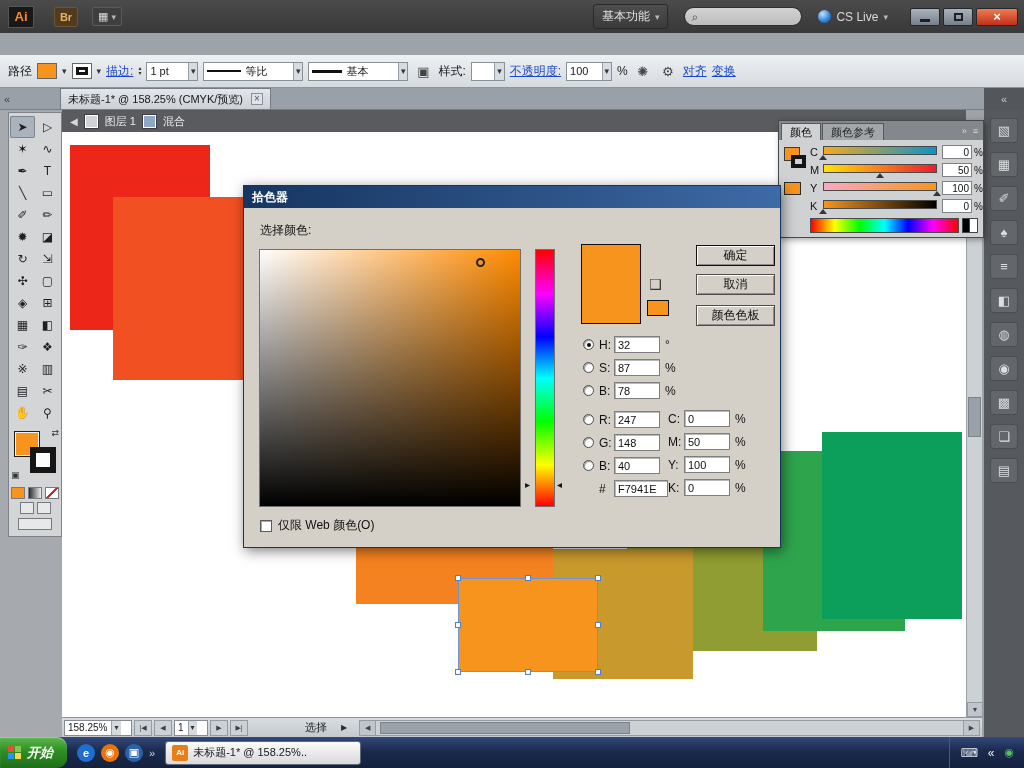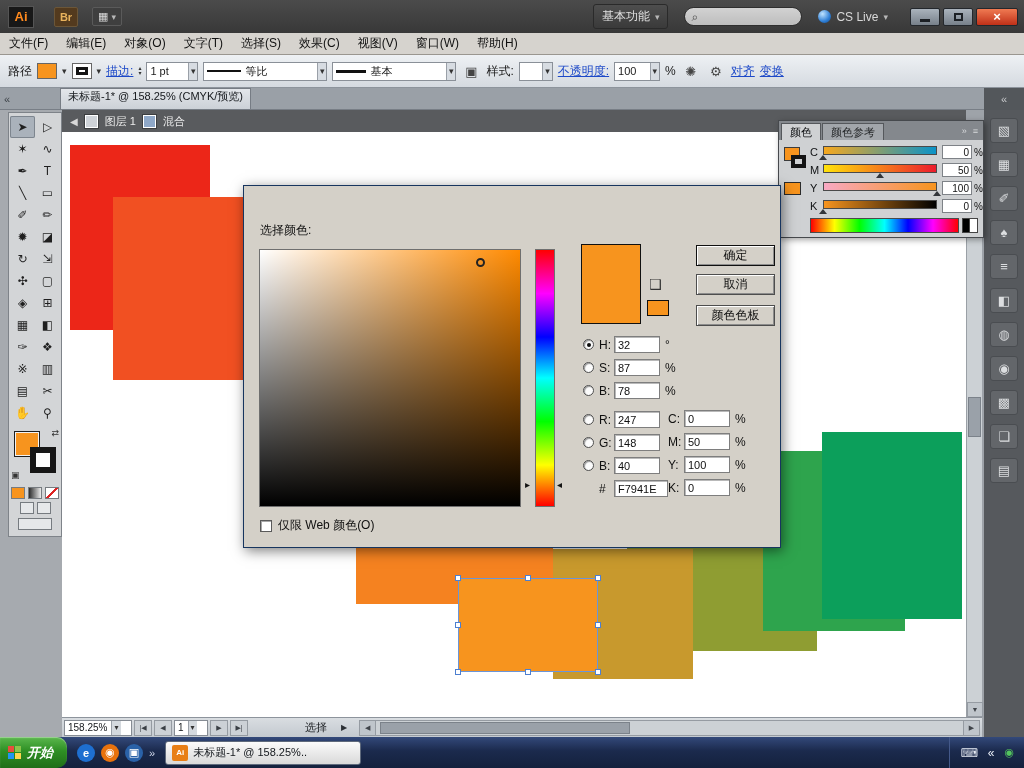--- a/index.html
+++ b/index.html
@@ -44,31 +44,31 @@
     display:flex; align-items:center; font-size:12px; color:#1a1a1a; padding-left:8px; gap:5px; }
   .controlbar .caret { color:#333; }
   .cb-swatch { width:20px; height:16px; border:1px solid #666; display:inline-block; }
   .cb-swatch.stroke { background:#fff; position:relative; }
   .stroke-inner { position:absolute; left:3px; top:3px; right:3px; bottom:3px; border:3px solid #141414; background:#fff; }
   .cb-link { color:#1d49c8; text-decoration:underline; }
   .spinner { display:inline-flex; flex-direction:column; font-size:6px; line-height:5px; color:#333; }
   .spinner i { font-style:normal; }
   .cb-combo { height:19px; background:#fff; border:1px solid #8a9098; display:inline-flex; align-items:center; padding:0 0 0 3px; gap:4px; font-size:11px; }
   .cb-combo .caret { margin-left:auto; background:#d7dce2; height:100%; display:flex; align-items:center; padding:0 2px; border-left:1px solid #9aa0a8; font-size:9px; }
-  .w52{width:52px} .w96{width:124px} .w34{width:34px} .w44{width:46px}
+  .w52{width:52px} .w96{width:100px} .w34{width:34px} .w44{width:46px}
   .line-prev { width:34px; height:2px; background:#111; }
   .line-prev2 { width:30px; height:3px; background:#111; }
   .cb-icon { width:20px; height:20px; display:inline-flex; align-items:center; justify-content:center; font-size:13px; color:#444; }
 
   
   .tabbar { position:absolute; top:88px; left:0; width:1024px; height:22px; background:#9aa0a7;
     border-bottom:1px solid #787e86; display:flex; align-items:center; }
   .collapse-left { width:60px; color:#3f444a; font-size:11px; padding-left:4px; }
   .doc-tab { height:21px; background:linear-gradient(#e3e6ea,#ccd1d7); border:1px solid #767c84; border-bottom:none;
-    display:flex; align-items:center; padding:0 7px; font-size:11px; color:#15181c; gap:8px;flex-direction:column; }
+    display:flex; align-items:center; padding:0 7px; font-size:11px; color:#15181c; gap:8px; }
   .tab-close { color:#555; font-size:10px; border:1px solid #8a909a; width:12px; height:12px; line-height:10px; text-align:center; background:#dfe2e6; }
   .dock-header { position:absolute; left:984px; top:88px; width:40px; height:22px; background:#53575b;
     color:#c8cacc; font-size:11px; display:flex; align-items:center; justify-content:center; }
 
   
   .left-dock { position:absolute; left:0; top:110px; width:62px; height:627px; background:#a6aaaf; }
   .toolbar-panel { position:absolute; left:8px; top:112px; width:54px; background:#d3d5d7; border:1px solid #7e8389; padding-bottom:6px; }
   .tools-grid { display:grid; grid-template-columns:25px 25px; justify-content:center; padding-top:3px; }
   .tool { height:22px; display:flex; align-items:center; justify-content:center; font-size:12px; color:#1f1f1f; border-radius:2px; }
   .tool.active { background:#aab2bb; box-shadow:inset 0 0 0 1px #7d858e; }
@@ -245,31 +245,20 @@
         </div>
       <div class="win-btn">
           <span class="restore-glyph"></span>
         </div>
       <div class="win-btn close">
           <span>×</span>
         </div>
     </div>
   </div>
 
-  <div class="menubar" id="menu-items">
-      <div class="menu-item">文件(F)</div>
-      <div class="menu-item">编辑(E)</div>
-      <div class="menu-item">对象(O)</div>
-      <div class="menu-item">文字(T)</div>
-      <div class="menu-item">选择(S)</div>
-      <div class="menu-item">效果(C)</div>
-      <div class="menu-item">视图(V)</div>
-      <div class="menu-item">窗口(W)</div>
-      <div class="menu-item">帮助(H)</div>
-    </div>
 
   <div class="controlbar">
     <span>路径</span>
     <span class="cb-swatch" style="background: rgb(247, 148, 30);"></span>
     <span class="caret">▾</span>
     <span class="cb-swatch stroke">
         <span class="stroke-inner"></span>
       </span>
     <span class="caret">▾</span>
     <span class="cb-link">描边:</span>
@@ -474,20 +463,23 @@
         <div class="cp-spectrum"></div>
         <div class="cp-bw">
           <div class="b"></div>
           <div class="w"></div>
         </div>
       </div>
     </div>
   </div>
 
   <div class="dialog">
+    <div class="dlg-titlebar">
+      <span>拾色器</span>
+    </div>
     <div class="dlg-select-label">选择颜色:</div>
     <div class="sb-field"></div>
     <div class="sb-marker"></div>
     <div class="hue-bar"></div>
     <span class="hue-arrow l">▸</span>
     <span class="hue-arrow r">◂</span>
     <div class="dlg-preview" style="background: rgb(247, 148, 30);"></div>
     <span class="cube-icon">❑</span>
     <div class="dlg-mini-swatch" style="background: rgb(247, 148, 30);"></div>
     <div class="dlg-btn" id="btn-ok">确定</div>

